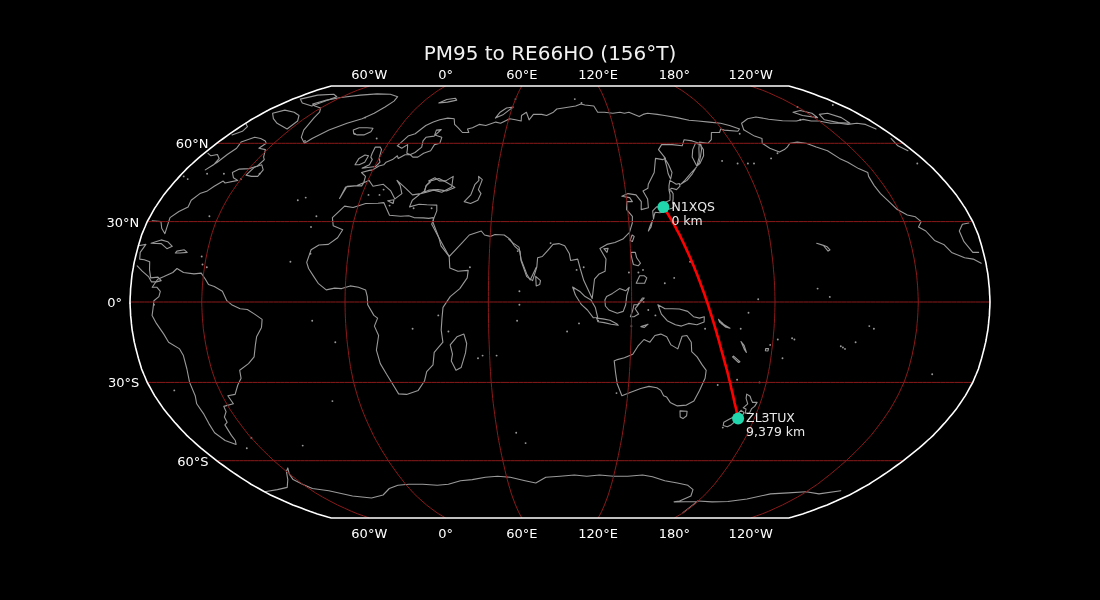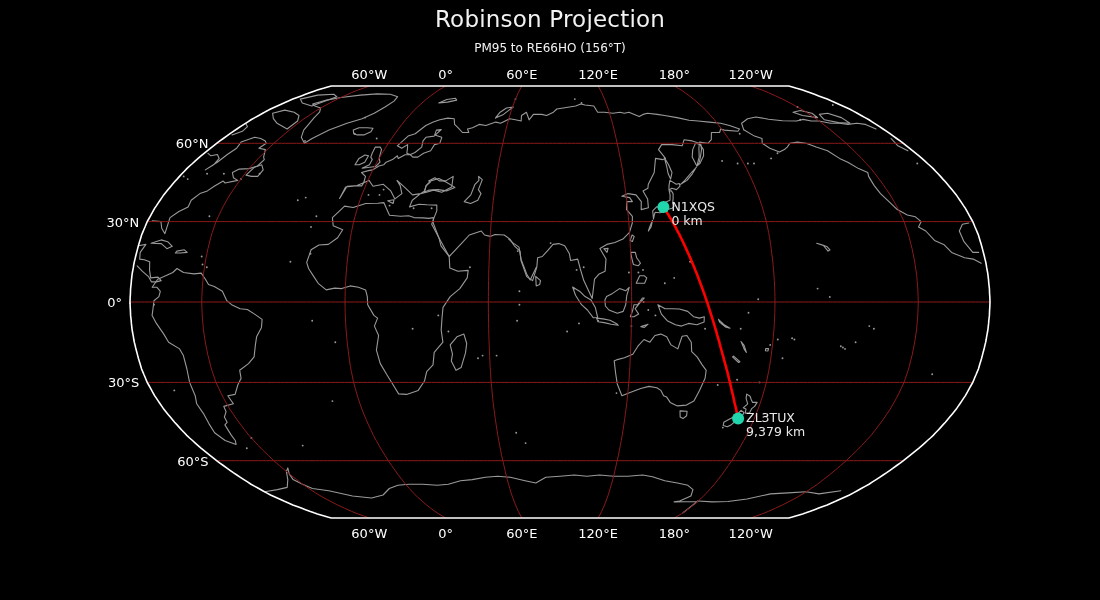--- a/index.html
+++ b/index.html
@@ -2,32 +2,31 @@
 <html><head>
 <meta charset="utf-8">
 <style>
   html,body{margin:0;padding:0;background:#000;}
   body{width:1100px;height:600px;overflow:hidden;
        font-family:"DejaVu Sans","Liberation Sans",sans-serif;color:#fff;}
   #stage{position:relative;width:1100px;height:600px;background:#000;}
   #title{position:absolute;left:0;top:6px;width:1100px;text-align:center;
          font-size:23px;color:#f2f2f2;letter-spacing:.2px;}
   #subtitle{position:absolute;left:0;top:41px;width:1100px;text-align:center;
-         font-size:12px;color:#f2f2f2;}
+         font-size:20px;color:#f2f2f2;}
   svg{position:absolute;left:0;top:0;display:block;}
   .tick{font-size:13px;fill:#ffffff;}
   .mlabel{font-size:12.5px;fill:#e8e8e8;}
   .mdist{font-size:12.5px;fill:#e8e8e8;}
 </style>
 </head>
 <body>
 
 <div id="stage">
 
-  <div id="title">Robinson Projection</div>
   <div id="subtitle">PM95 to RE66HO (156°T)</div>
 
   <svg id="mapsvg" width="1100" height="600">
     <g id="g-coast">
         <path d="M306.7 262.4 L311.1 249.8 L318.9 245.0 L328.4 244.4 L337.6 237.7 L342.7 229.7 L333.2 225.7 L332.4 217.6 L344.6 206.1 L353.1 207.5 L365.7 203.5 L378.0 203.2 L383.8 202.6 L389.5 215.2 L400.6 216.3 L408.7 215.8 L414.0 217.6 L423.1 217.9 L428.7 218.4 L433.4 217.6 L433.2 223.0 L438.9 237.7 L441.0 245.8 L449.2 256.5 L449.8 268.0 L457.9 271.2 L468.2 270.4 L467.2 277.9 L459.8 288.6 L450.2 296.6 L443.0 307.4 L442.0 318.1 L441.2 330.1 L442.9 342.2 L434.2 352.4 L433.0 364.9 L426.7 371.6 L424.5 381.0 L418.2 390.4 L406.6 394.4 L398.6 393.9 L394.9 387.7 L386.6 374.3 L380.3 363.6 L376.4 350.2 L378.6 335.5 L374.4 326.1 L377.6 318.1 L373.9 315.4 L367.7 304.7 L367.3 296.6 L365.6 289.9 L358.5 287.3 L350.2 285.9 L341.7 288.6 L334.6 288.1 L326.2 289.9 L318.2 283.3 L313.8 276.6 L308.6 268.5 L306.7 262.4" fill="none" stroke="#999999" stroke-width="1.1" stroke-linejoin="round" stroke-linecap="round"></path>
         <path d="M339.6 198.4 L345.6 187.0 L357.0 185.6 L369.0 180.4 L373.0 186.2 L383.4 184.3 L390.8 190.9 L394.9 198.9 L401.9 193.6 L400.2 185.6 L397.0 180.4 L405.8 188.3 L412.5 194.9 L420.6 193.6 L426.4 192.3 L433.6 190.1 L441.8 192.3 L451.7 187.0 L453.2 176.4 L445.7 180.9 L439.3 180.9 L434.9 177.7 L428.6 180.9 L430.3 182.2 L426.1 185.9 L424.6 190.9 L420.6 193.6 L412.3 200.2 L409.5 206.9 L419.1 204.3 L426.8 204.8 L436.8 205.1 L436.8 210.9 L434.1 217.6 L431.7 224.3 L433.2 227.0 L438.9 237.7 L449.2 256.5 L461.8 243.1 L469.3 235.0 L481.3 231.0 L484.5 235.0 L490.2 236.4 L495.0 234.5 L504.2 235.0 L509.9 239.1 L514.3 245.8 L520.0 251.1 L521.0 260.5 L526.7 276.6 L532.6 280.6 L536.8 267.2 L537.6 257.8 L542.3 256.5 L548.3 249.8 L553.0 244.4 L558.8 243.6 L564.7 245.8 L569.4 253.8 L570.6 260.5 L577.7 259.1 L580.2 268.5 L583.8 280.6 L592.2 298.5 L594.5 279.2 L599.2 273.9 L605.1 271.2 L606.0 259.1 L599.9 248.4 L606.8 244.4 L614.9 242.5 L622.9 239.1 L629.5 232.4 L632.3 223.0 L632.4 216.3 L626.6 209.6 L626.8 201.6 L632.4 201.6 L629.7 197.6 L621.8 196.2 L628.1 193.6 L636.0 194.9 L641.3 201.6 L641.2 209.6 L648.4 207.7 L647.6 198.9 L643.0 190.9 L647.9 188.3 L648.3 184.3 L654.2 172.5 L655.5 158.4 L662.9 159.6 L665.5 158.4 L658.5 149.6 L661.6 144.6 L672.1 144.6 L682.2 145.8 L684.1 139.7 L692.2 140.9 L699.3 143.3 L703.4 149.6 L703.6 155.8 L699.9 163.5 L696.8 166.0 L699.2 157.1 L698.9 148.3 L699.5 142.1 L707.9 143.3 L711.3 139.7 L711.4 132.5 L719.6 132.5 L720.7 129.0 L724.3 130.1 L737.9 131.3 L739.5 129.0 L729.5 125.5 L720.6 123.3 L709.3 122.1 L698.1 121.0 L689.0 120.3 L677.0 117.6 L664.6 115.5 L657.3 114.4 L647.5 113.3 L643.1 114.4 L639.2 116.6 L628.9 112.2 L624.4 113.3 L619.9 112.2 L612.9 113.3 L604.3 112.2 L597.7 112.2 L593.8 106.0 L584.9 105.0 L580.9 104.0 L575.7 106.0 L569.5 107.0 L563.2 108.0 L556.8 109.0 L553.4 112.2 L546.6 115.5 L541.7 114.4 L533.4 114.4 L529.1 119.8 L526.4 112.2 L521.5 115.5 L521.2 121.0 L515.4 119.8 L509.7 118.7 L500.6 123.3 L495.8 122.1 L485.8 125.5 L479.2 124.4 L472.5 127.8 L467.5 129.0 L468.8 132.5 L462.4 132.5 L458.2 127.8 L454.6 124.4 L454.2 118.7 L447.8 118.1 L439.8 119.8 L433.3 122.1 L425.8 125.5 L415.2 133.7 L408.1 136.1 L397.3 145.8 L401.7 148.3 L407.6 144.6 L407.5 148.3 L406.8 153.3 L410.1 154.5 L412.8 157.1 L417.8 157.1 L423.6 153.3 L430.6 150.8 L434.5 144.6 L439.8 143.3 L441.8 137.3 L434.7 134.9 L436.4 130.1 L441.3 129.5 L434.1 136.1 L426.0 137.3 L423.0 140.9 L421.7 147.1 L415.0 152.5 L409.9 154.8 L405.0 154.8 L398.2 158.4 L397.4 155.8 L392.5 159.6 L386.1 162.2 L383.7 164.8 L378.9 166.0 L372.8 169.9 L369.4 170.4 L361.5 172.5 L365.5 176.4 L363.6 183.0 L361.7 185.9 L358.1 185.6 L347.1 186.2 L339.6 198.4" fill="none" stroke="#999999" stroke-width="1.1" stroke-linejoin="round" stroke-linecap="round"></path>
         <path d="M508.7 239.1 L513.2 243.1 L519.0 247.1 L521.0 259.1 L526.7 273.9 L530.2 280.0 L536.3 267.2" fill="none" stroke="#999999" stroke-width="1.1" stroke-linejoin="round" stroke-linecap="round"></path>
         <path d="M304.4 143.3 L301.3 137.3 L303.7 130.1 L309.4 123.3 L314.2 117.6 L319.6 112.2 L320.6 108.0 L314.9 106.0 L312.6 104.0 L326.5 100.1 L340.9 97.5 L360.4 95.1 L377.1 93.9 L390.3 94.3 L397.7 96.7 L394.0 101.1 L385.0 107.0 L374.2 113.3 L362.1 118.7 L347.0 123.3 L329.0 130.1 L312.1 138.5 L304.4 143.3" fill="none" stroke="#999999" stroke-width="1.1" stroke-linejoin="round" stroke-linecap="round"></path>
         <path d="M743.7 129.7 L741.6 123.3 L747.6 118.7 L755.9 117.0 L768.6 119.2 L782.5 120.7 L796.5 121.0 L803.1 119.4 L811.2 121.0 L819.0 121.0 L830.6 123.3 L839.4 123.3 L848.0 124.4 L856.8 123.3 L865.5 124.4 L876.0 129.0" fill="none" stroke="#999999" stroke-width="1.1" stroke-linejoin="round" stroke-linecap="round"></path>
         <path d="M245.7 123.3 L247.5 126.7 L242.4 131.3 L232.0 134.9" fill="none" stroke="#999999" stroke-width="1.1" stroke-linejoin="round" stroke-linecap="round"></path>

